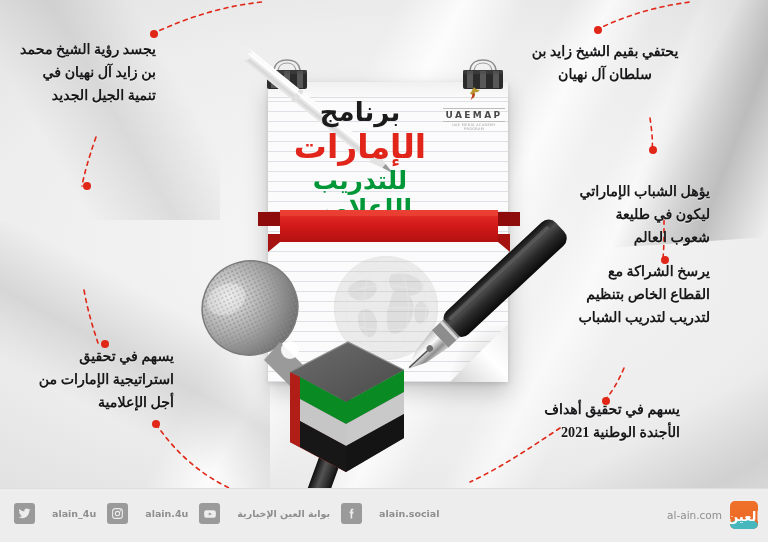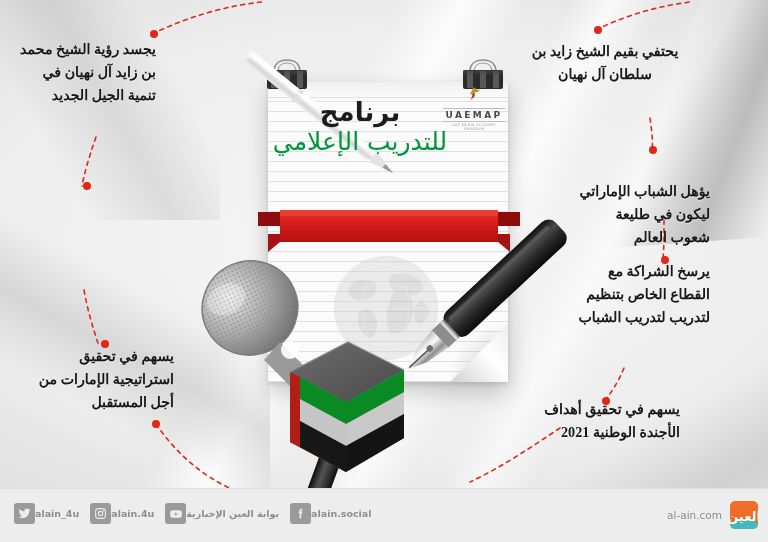--- a/index.html
+++ b/index.html
@@ -111,21 +111,21 @@
   
   #mic { position:absolute; left:172px; top:246px; width:270px; height:250px; z-index:10; }
 
   
   #headline {
     position:absolute; left:264px; top:98px; width:192px;
     z-index:12; text-align:center; direction:rtl;
   }
   #headline .l1 { font-size:26px; font-weight:700; color:#1b1b1b; line-height:1.1; letter-spacing:1px;}
   #headline .l2 { font-size:33px; font-weight:800; color:#e1251b; line-height:1.12; letter-spacing:1px; margin-top:2px;}
-  #headline .l3 { font-size:25px; font-weight:400; color:#009739; line-height:1.12; letter-spacing:.5px; margin-top:1px;}
+  #headline .l3 { font-size:25px; font-weight:700; color:#009739; line-height:1.12; letter-spacing:.5px; margin-top:1px;}
 
   
   #ribbon { position:absolute; left:258px; top:206px; width:262px; height:48px; z-index:13; }
   #ribbon .rtext {
     position:absolute; left:0; right:0; top:11px;
     text-align:center; color:#fff; font-size:13px; font-weight:700;
     direction:rtl; letter-spacing:.3px; text-shadow:0 1px 1px rgba(0,0,0,.35);
   }
 
   
@@ -137,21 +137,21 @@
   }
   #uaemap .sub { font-size:3.4px; letter-spacing:.4px; color:#9a9a9a; margin-top:1px; }
 
   
   #footer {
     position:absolute; left:0; bottom:0; width:768px; height:54px;
     background:#ededed; border-top:1px solid #dedede; z-index:20;
     direction:ltr;
   }
   #social { position:absolute; left:14px; top:14px; display:flex; align-items:center; gap:11px; }
-  .soc { display:flex; align-items:center; gap:0; }
+  .soc { display:flex; align-items:center; gap:17px; }
   .soc .badge {
     width:21px; height:21px; border-radius:3px; background:#9a9a9a;
     display:flex; align-items:center; justify-content:center; color:#ededed;
   }
   .soc .lbl { font-size:9.5px; color:#8e8e8e; font-weight:600; }
   .soc .lbl.ar { direction:rtl; font-size:9.5px; }
   #brand { position:absolute; right:10px; top:12px; display:flex; align-items:center; gap:8px; }
   #brand .url { font-size:10.5px; color:#8e8e8e; }
   #brand .logo {
     width:28px; height:28px; border-radius:5px;
@@ -204,21 +204,21 @@
   <div class="dot" style="left:101px;top:340px"></div>
   <div class="dot" style="left:152px;top:420px"></div>
   <div class="dot" style="left:594px;top:26px"></div>
   <div class="dot" style="left:649px;top:146px"></div>
   <div class="dot" style="left:661px;top:256px"></div>
   <div class="dot" style="left:602px;top:397px"></div>
 
   <div class="callout left" style="left:14px;top:38px;width:142px;">يجسد رؤية الشيخ محمد بن زايد آل نهيان في تنمية الجيل الجديد</div>
 
 
-  <div class="callout left" style="left:22px;top:345px;width:152px;">يسهم في تحقيق استراتيجية الإمارات من أجل المستقبل</div>
+  <div class="callout left" style="left:22px;top:345px;width:152px;">يسهم في تحقيق استراتيجية الإمارات من أجل الإعلامية</div>
 
   <div class="callout right" style="left:530px;top:40px;width:150px;text-align:center;">يحتفي بقيم الشيخ زايد بن سلطان آل نهيان</div>
 
   <div class="callout right" style="left:576px;top:148px;width:134px;margin-top:32px;">يؤهل الشباب الإماراتي ليكون في طليعة شعوب العالم</div>
 
   <div class="callout right" style="left:578px;top:260px;width:132px;">يرسخ الشراكة مع القطاع الخاص بتنظيم لتدريب لتدريب الشباب</div>
 
   <div class="callout right" style="left:512px;top:398px;width:168px;">يسهم في تحقيق أهداف الأجندة الوطنية 2021</div>
 
   <div id="notepad">
@@ -371,20 +371,21 @@
       <path d="M174 156 L232 124 L232 146 L174 178 Z" fill="#0a8a23"></path>
       <path d="M174 178 L232 146 L232 168 L174 200 Z" fill="#c9c9c9"></path>
       <path d="M174 200 L232 168 L232 192 L174 226 Z" fill="#141414"></path>
     </g>
 
     <path d="M118 126 L176 96 L232 124" fill="none" stroke="#8d8d8d" stroke-width="1.2"></path>
   </svg>
 
   <div id="headline">
     <div class="l1">برنامج</div>
+    <div class="l2">الإمارات</div>
     <div class="l3">للتدريب الإعلامي</div>
   </div>
 
   <div id="ribbon">
     <svg viewBox="0 0 262 48" style="position:absolute;inset:0;width:100%;height:100%">
       <defs>
         <linearGradient id="rb" x1="0" y1="0" x2="0" y2="1">
           <stop offset="0%" stop-color="#e8342a"></stop>
           <stop offset="50%" stop-color="#d2191a"></stop>
           <stop offset="100%" stop-color="#b3110f"></stop>

